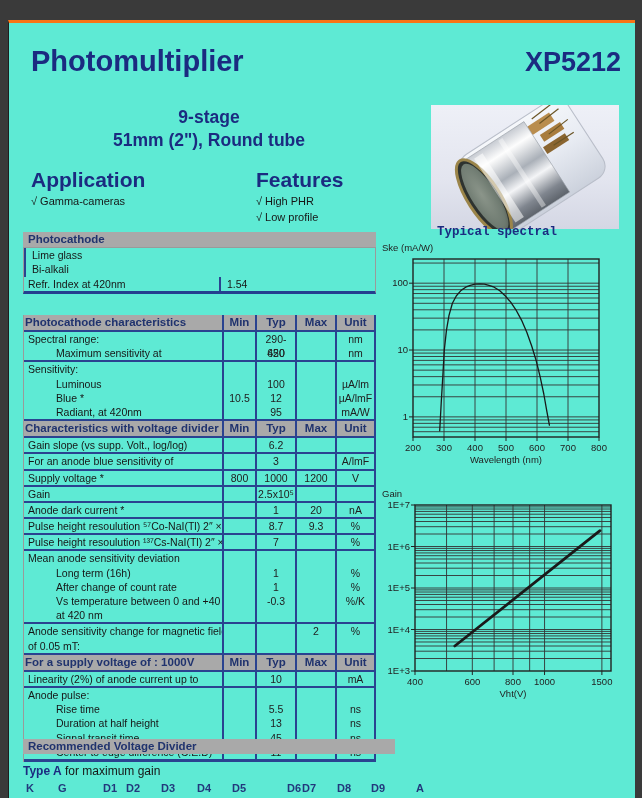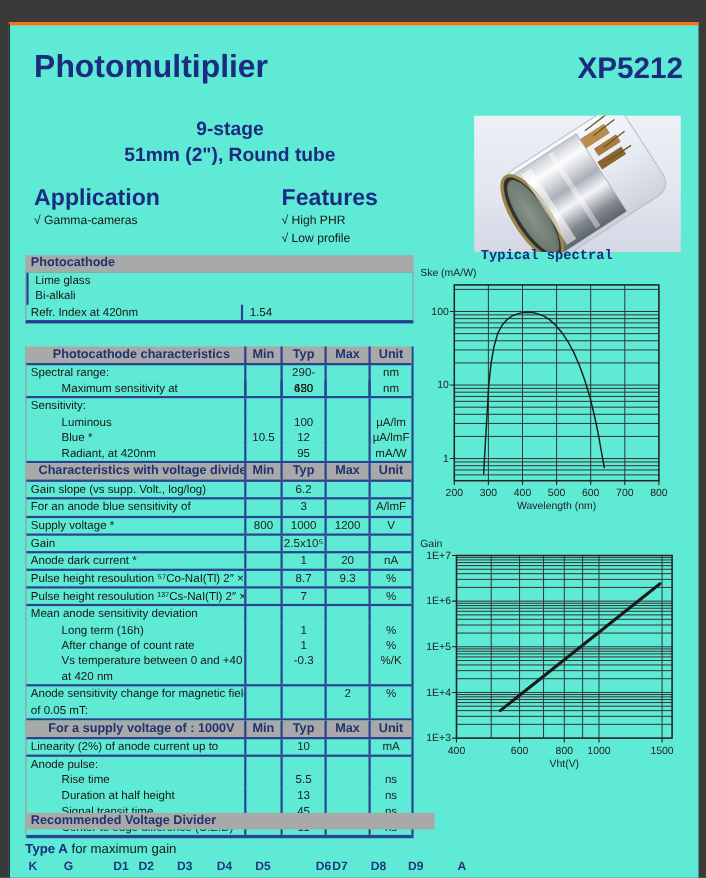--- a/index.html
+++ b/index.html
@@ -32,21 +32,21 @@
   .desc-wrap{position:absolute;left:14px;top:209px;width:353px;}
   .desc-body{border:1px solid #9a9a9a;border-bottom:3px solid #243f8f;}
   .desc-row{display:grid;grid-template-columns:195px 156px;height:14.3px;line-height:14.3px;font-size:10.5px;color:#161616;}
   .desc-row .dl{padding-left:4px;}
   .desc-row .dv{border-left:2px solid #2a4390;padding-left:6px;}
   
   .spec-wrap{position:absolute;left:14px;top:292px;width:353px;border-right:2px solid #2a4390;border-left:1px solid #9a9a9a;box-sizing:border-box;}
   .spec-header{display:grid;grid-template-columns:198px 33px 40px 40px 39px;
     background:#a9a9a9;height:15px;line-height:15px;font-size:11.5px;font-weight:bold;color:#20336e;
     border-bottom:2px solid #2a4390;}
-  .spec-header .h-title{padding-left:11px;white-space:nowrap;overflow:hidden;text-align:center;}
+  .spec-header .h-title{padding-left:1px;white-space:nowrap;overflow:hidden;}
   .spec-header .h-c{text-align:center;border-left:2px solid #2a4390;box-sizing:border-box;}
   .sgroup{border-bottom:2px solid #2a4390;}
   .sgroup:last-child{border-bottom:3px solid #2a4390;}
   .srow{display:grid;grid-template-columns:198px 33px 40px 40px 39px;height:14.2px;line-height:14.2px;font-size:10.5px;color:#161616;}
   .srow .c-lab{padding-left:4px;white-space:nowrap;overflow:hidden;}
   .srow .c-lab.ind{padding-left:32px;}
   .srow .c-v{text-align:center;border-left:2px solid #2a4390;box-sizing:border-box;color:#202020;}
   
   .vd-bar{position:absolute;left:14px;top:716px;width:372px;}
   .typeA-line{position:absolute;left:14px;top:741px;font-size:12px;color:#161616;}

